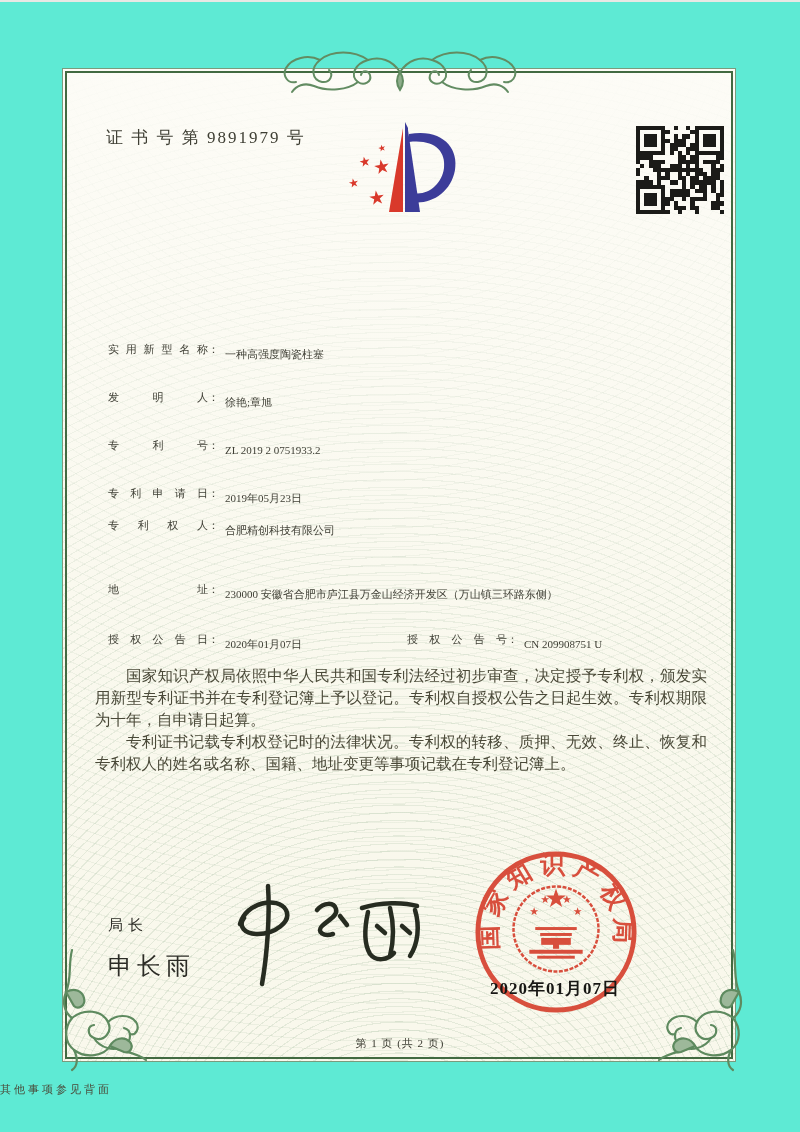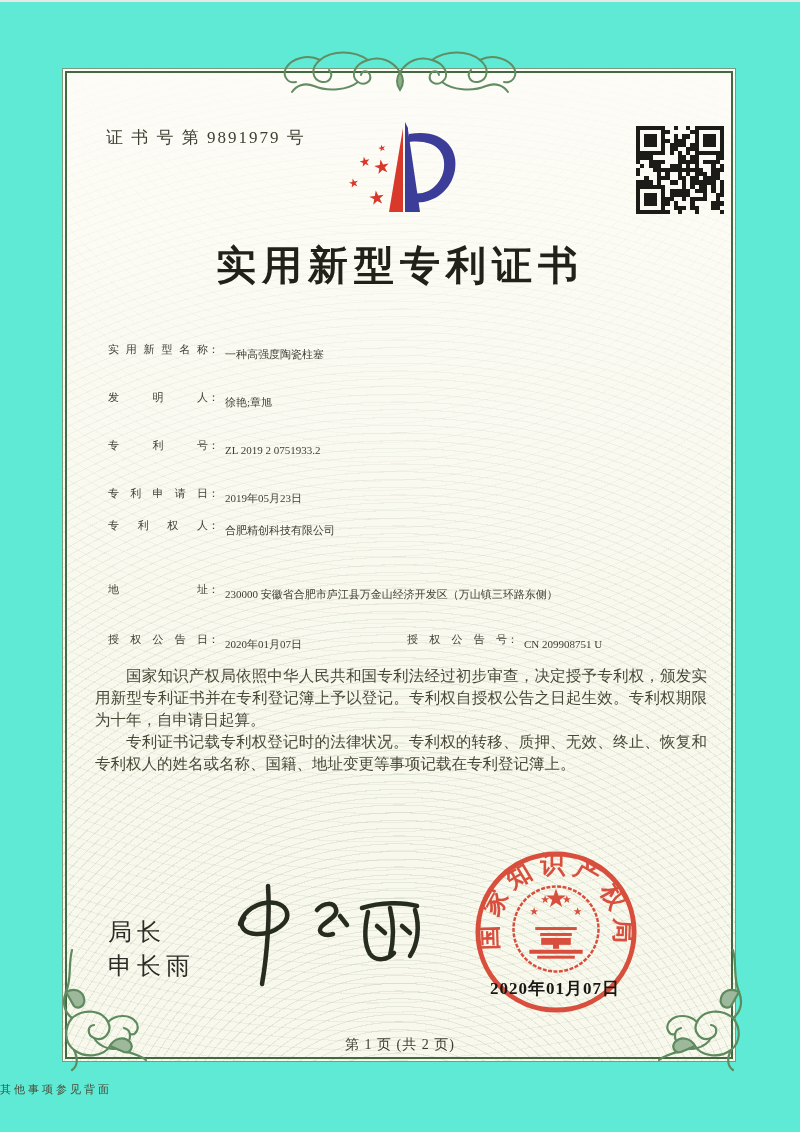--- a/index.html
+++ b/index.html
@@ -25,26 +25,26 @@
          letter-spacing:6px;color:#21211a;}
   .frow{left:108px;font-size:11px;color:#3f3f35;white-space:nowrap;}
   .flabel{display:inline-block;width:100px;text-align:justify;text-align-last:justify;vertical-align:top;}
   .fcolon{vertical-align:top;}
   .fvalue{display:inline-block;margin-left:6px;max-width:470px;vertical-align:top;
           line-height:25px;white-space:normal;}
   .pair2{position:absolute;left:299px;top:0;white-space:nowrap;}
   .body-text{left:95px;top:663px;width:612px;font-size:15.5px;line-height:22px;
              text-align:justify;color:#4a4938;}
   .body-text p{margin:0;text-indent:2em;}
-  .director-title{left:108px;top:914px;font-size:24px;letter-spacing:5px;color:#2c2c26;}
+  .director-title{left:108px;top:914px;font-size:15px;letter-spacing:5px;color:#2c2c26;}
   .director-name{left:108px;top:948px;font-size:24px;letter-spacing:5px;color:#2c2c26;}
   .signature{left:212px;top:874px;}
   .seal{left:472px;top:846px;}
   .seal-date{left:490px;top:975px;font-size:17px;font-weight:700;color:#171714;letter-spacing:1px;z-index:5;}
-  .page-num{left:0;top:1034px;width:100%;text-align:center;font-size:14px;color:#3b3b31;letter-spacing:1px;}
+  .page-num{left:0;top:1034px;width:100%;text-align:center;font-size:11px;color:#3b3b31;letter-spacing:1px;}
   .back-note{left:0;top:1080px;width:100%;text-align:left;font-size:11px;color:#4a4938;letter-spacing:3px;}
   .logo{left:346px;top:116px;}
   .qr{left:636px;top:124px;}
   .orn-top{left:280px;top:40px;}
   .orn-bl{left:50px;top:946px;}
   .orn-br{left:655px;top:946px;transform:scaleX(-1);}
   svg{display:block;overflow:visible;}
 </style>
 </head>
 <body>
@@ -365,21 +365,20 @@
       <rect x="3" y="20" width="1" height="1" fill="#1b1b18"></rect>
       <rect x="4" y="20" width="1" height="1" fill="#1b1b18"></rect>
       <rect x="5" y="20" width="1" height="1" fill="#1b1b18"></rect>
       <rect x="6" y="20" width="1" height="1" fill="#1b1b18"></rect>
       <rect x="7" y="20" width="1" height="1" fill="#1b1b18"></rect>
       <rect x="10" y="20" width="1" height="1" fill="#1b1b18"></rect>
       <rect x="14" y="20" width="1" height="1" fill="#1b1b18"></rect>
       <rect x="20" y="20" width="1" height="1" fill="#1b1b18"></rect>
     </svg>
 
-  <div class="abs title">实用新型专利证书</div>
 
   <div class="abs frow" style="top:340px">
     <span class="flabel">实用新型名称</span><span class="fcolon">：</span><span class="fvalue">一种高强度陶瓷柱塞</span>
   </div>
   <div class="abs frow" style="top:388px">
     <span class="flabel">发明人</span><span class="fcolon">：</span><span class="fvalue">徐艳;章旭</span>
   </div>
   <div class="abs frow" style="top:436px">
     <span class="flabel">专利号</span><span class="fcolon">：</span><span class="fvalue">ZL 2019 2 0751933.2</span>
   </div>

